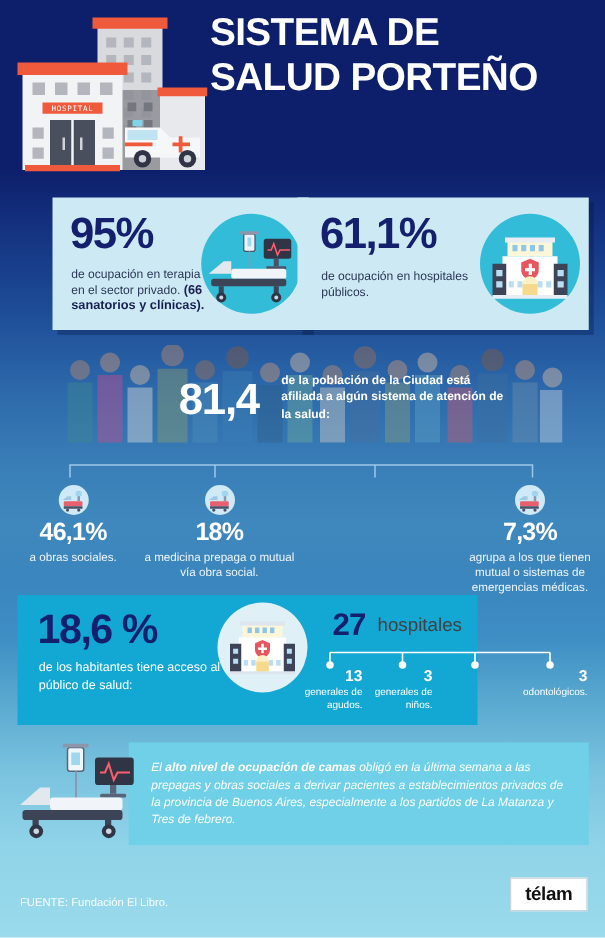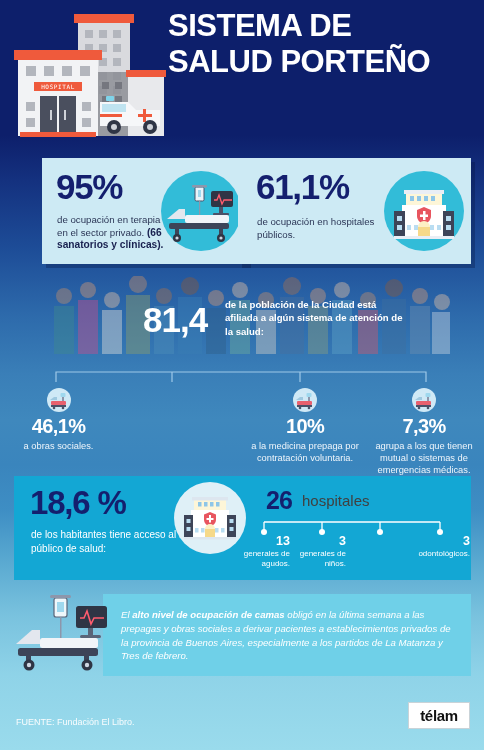--- a/index.html
+++ b/index.html
@@ -80,21 +80,21 @@
   .col-pct {
     color:#ffffff; font-weight:bold; font-size:20px; letter-spacing:-0.6px;
     line-height:23px;
   }
   .col-lbl {
     color:#eef5fb; font-size:9.3px; line-height:12.2px; margin-top:2px;
   }
 
   
   .panel {
-    position:absolute; left:14px; top:476px; width:457px; height:104px;
+    position:absolute; left:14px; top:476px; width:368px; height:104px;
     background:#13a7d4;
   }
   .panel-pct {
     position:absolute; left:16px; top:8px;
     color:#141f6e; font-weight:bold; font-size:33px; letter-spacing:-1.2px;
   }
   .panel-desc {
     position:absolute; left:17px; top:52px; width:205px;
     color:#ffffff; font-size:10px; line-height:13.5px;
   }
@@ -392,36 +392,36 @@
         <circle cx="7" cy="20" r="1.3" fill="#4a5168"></circle>
           <circle cx="16" cy="20" r="1.3" fill="#4a5168"></circle>
         <rect x="15" y="5" width="2" height="8" fill="#8d96ab"></rect>
         <rect x="13.5" y="5" width="5" height="4" rx="1" fill="#9fd8ee"></rect>
       </svg>
     </div>
     <div class="col-pct">46,1%</div>
     <div class="col-lbl">a obras sociales.</div>
   </div>
 
-
-  <div class="col col-3">
+  <div class="col col-2">
     <div class="col-icon">
       <svg viewBox="0 0 24 24" width="24" height="24">
         <rect x="4" y="13" width="15" height="4" rx="1" fill="#e8606e"></rect>
         <path d="M3 12 l4 -3 h3 v3 Z" fill="#9fc9e0"></path>
         <rect x="4" y="17" width="15" height="2" fill="#4a5168"></rect>
         <circle cx="7" cy="20" r="1.3" fill="#4a5168"></circle>
           <circle cx="16" cy="20" r="1.3" fill="#4a5168"></circle>
         <rect x="15" y="5" width="2" height="8" fill="#8d96ab"></rect>
         <rect x="13.5" y="5" width="5" height="4" rx="1" fill="#9fd8ee"></rect>
       </svg>
     </div>
-    <div class="col-pct">10%</div>
-    <div class="col-lbl">a la medicina prepaga por contratación voluntaria.</div>
-  </div>
+    <div class="col-pct">18%</div>
+    <div class="col-lbl">a medicina prepaga o mutual vía obra social.</div>
+  </div>
+
 
   <div class="col col-4">
     <div class="col-icon">
       <svg viewBox="0 0 24 24" width="24" height="24">
         <rect x="4" y="13" width="15" height="4" rx="1" fill="#e8606e"></rect>
         <path d="M3 12 l4 -3 h3 v3 Z" fill="#9fc9e0"></path>
         <rect x="4" y="17" width="15" height="2" fill="#4a5168"></rect>
         <circle cx="7" cy="20" r="1.3" fill="#4a5168"></circle>
           <circle cx="16" cy="20" r="1.3" fill="#4a5168"></circle>
         <rect x="15" y="5" width="2" height="8" fill="#8d96ab"></rect>
@@ -466,21 +466,21 @@
             <rect x="2.5" y="25" width="4" height="4"></rect>
             <rect x="2.5" y="33" width="4" height="4"></rect>
             <rect x="45.5" y="25" width="4" height="4"></rect>
             <rect x="45.5" y="33" width="4" height="4"></rect>
           </g>
         <rect x="0" y="43" width="52" height="2.5" fill="#dde6ef"></rect>
       </g>
     </svg>
   </div>
 
-  <div class="hosp-count">26</div>
+  <div class="hosp-count">27</div>
   <div class="hosp-word">hospitales</div>
 
   <div class="hosp-tree">
     <svg viewBox="0 0 232 18" width="232" height="18">
       <path d="M28 2 L28 10 M28 2 L204 2 M204 2 L204 10 M86 2 L86 10 M144 2 L144 10" stroke="#ffffff" stroke-width="1.3" fill="none"></path>
       <circle cx="28" cy="12" r="3" fill="#ffffff"></circle>
       <circle cx="86" cy="12" r="3" fill="#ffffff"></circle>
       <circle cx="144" cy="12" r="3" fill="#ffffff"></circle>
       <circle cx="204" cy="12" r="3" fill="#ffffff"></circle>
     </svg>

